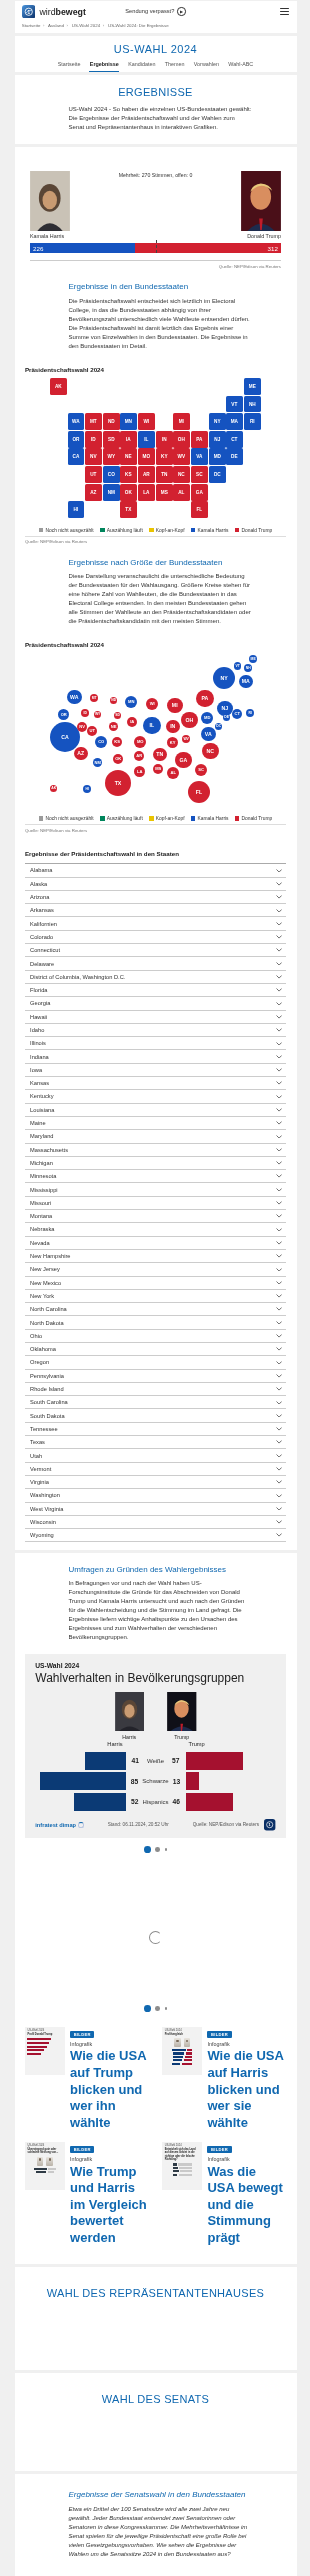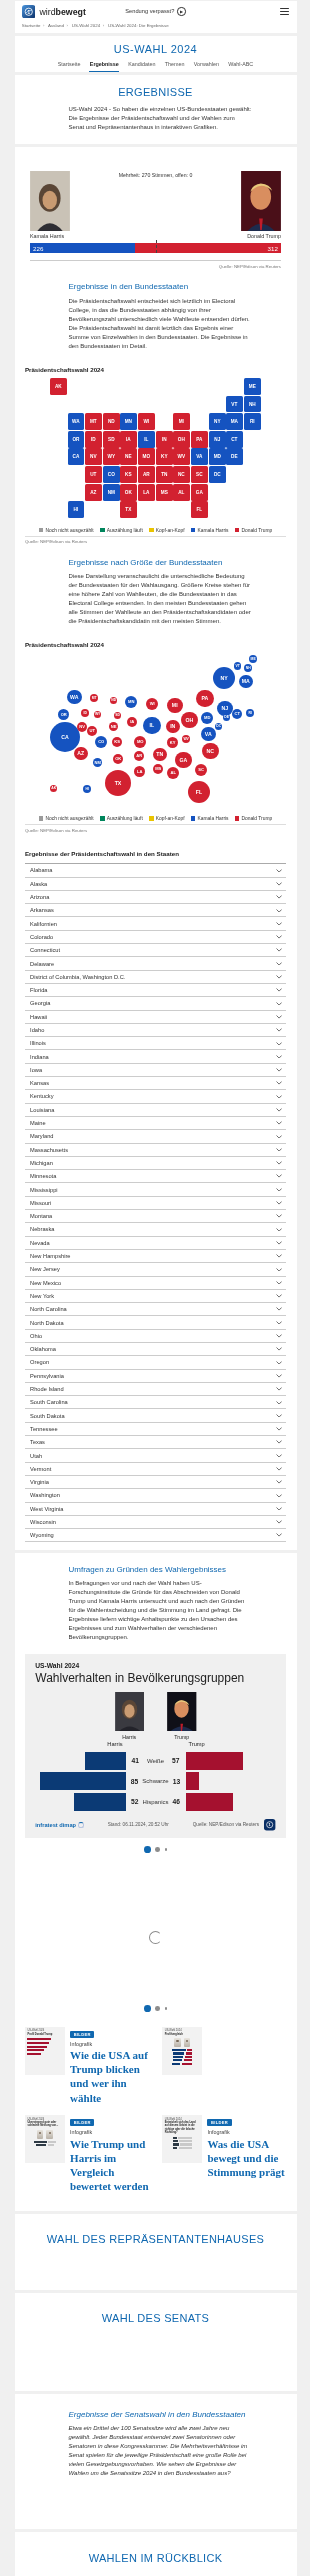--- a/index.html
+++ b/index.html
@@ -103,21 +103,21 @@
   .mini .mb{height:2.1px;margin:1.6px 0;background:#a5112f;}
   .mini .mf-row{display:flex;gap:3.1px;justify-content:center;margin:1px 0 2.1px;}
   .mini-face{width:6.7px;height:8.8px;background:linear-gradient(#e8e4de,#b9b2a8);border-radius:1px;display:inline-block;position:relative;}
   .mini-face::after{content:"";position:absolute;left:2.1px;top:1.6px;width:2.6px;height:2.6px;border-radius:50%;background:#7a6a58;}
   .mini .pair{display:flex;justify-content:center;gap:1.6px;margin:1.3px 0;}
   .mini .pair i{display:inline-block;height:2.1px;}
   .mini .b{background:#0b3a75}.mini .r2{background:#a5112f}.mini .d{background:#2e3a45}.mini .g{background:#c9c9c9}
   .t-body{padding-top:1px;}
   .badge{display:inline-block;background:#1068b0;color:#fff;font-size:4.1px;font-weight:bold;letter-spacing:0.3px;padding:1px 3.6px;border-radius:1px;}
   .kicker{font-size:5.4px;color:#444;margin:3.1px 0 1.6px;}
-  .t-title{font-size:11px;font-weight:bold;color:#1068b0;line-height:1.28;font-family:Liberation Serif, serif;}
+  .t-title{font-size:13px;font-weight:bold;color:#1068b0;line-height:1.28;}
   
   .band{padding-top:19.7px;text-align:center;}
   
   .senate-card{padding:16px 0 0;font-style:italic;}
 </style>
 </head>
 <body>
 
 <div class="page">
 
@@ -1204,20 +1204,25 @@
               <div class="pair">
                 <i class="b" style="width:9.3px"></i>
                 <i class="r2" style="width:8.3px"></i>
               </div>
               <div class="pair">
                 <i class="b" style="width:8.3px"></i>
                 <i class="r2" style="width:10.4px"></i>
               </div>
             </div>
     </div>
+    <div class="t-body">
+      <span class="badge">BILDER</span>
+      <div class="kicker">Infografik</div>
+      <div class="t-title">Wie die USA auf Harris blicken und wer sie wählte</div>
+    </div>
   </article>
 
   <article class="teaser">
     <div class="thumb">
       <div class="thumb-kicker">US-Wahl 2024</div>
       <div class="thumb-title">Überwiegend gute oder schlechte Meinung von...</div>
       <div class="mini">
               <div class="mf-row">
                 <span class="mini-face"></span>
                 <span class="mini-face"></span>
@@ -1264,21 +1269,21 @@
     </div>
     <div class="t-body">
       <span class="badge">BILDER</span>
       <div class="kicker">Infografik</div>
       <div class="t-title">Was die USA bewegt und die Stimmung prägt</div>
     </div>
   </article>
 </div>
   </section>
 
-  <section class="card band" style="height:76px">
+  <section class="card band" style="height:103px">
     <h2 class="section-big">WAHL DES REPRÄSENTANTENHAUSES</h2>
   </section>
 
   <section class="card band" style="height:98px">
     <h2 class="section-big">WAHL DES SENATS</h2>
   </section>
 
   <section class="card senate-card" style="height:135px">
     <h3 class="sub-head" style="margin-top:0">Ergebnisse der Senatswahl in den Bundesstaaten</h3>
     <p class="text-block">Etwa ein Drittel der 100 Senatssitze wird alle zwei Jahre neu gewählt. Jeder Bundesstaat entsendet zwei Senatorinnen oder Senatoren in diese Kongresskammer. Die Mehrheitsverhältnisse im Senat spielen für die jeweilige Präsidentschaft eine große Rolle bei vielen Gesetzgebungsvorhaben. Wie sehen die Ergebnisse der Wahlen um die Senatssitze 2024 in den Bundesstaaten aus?</p>

